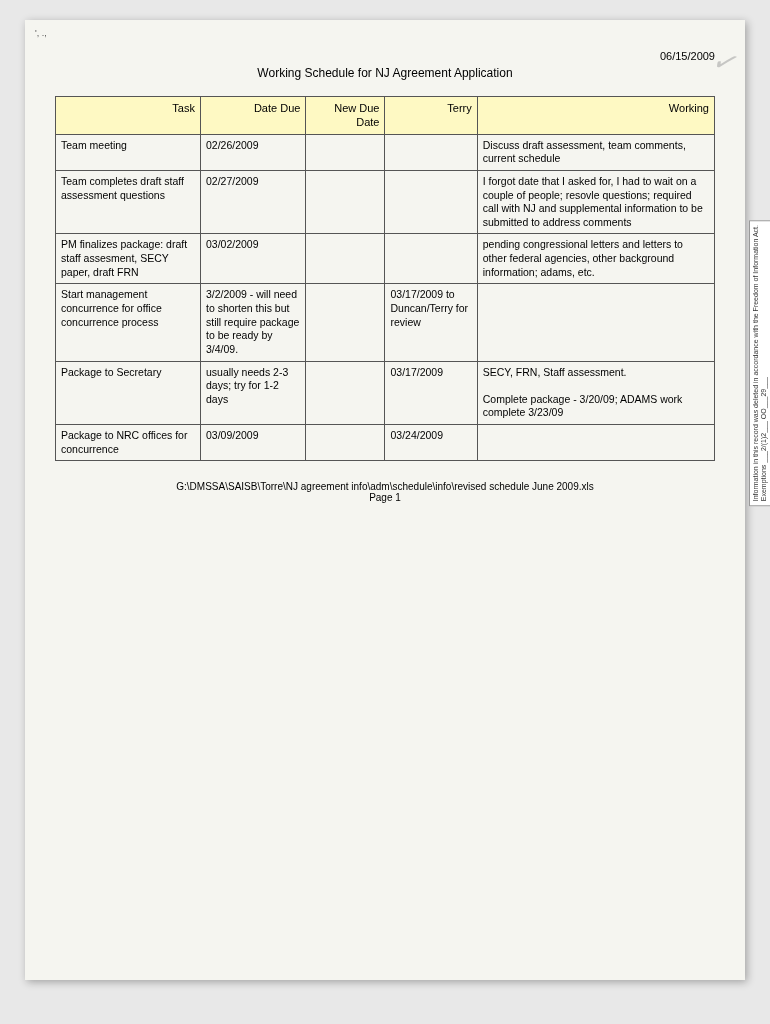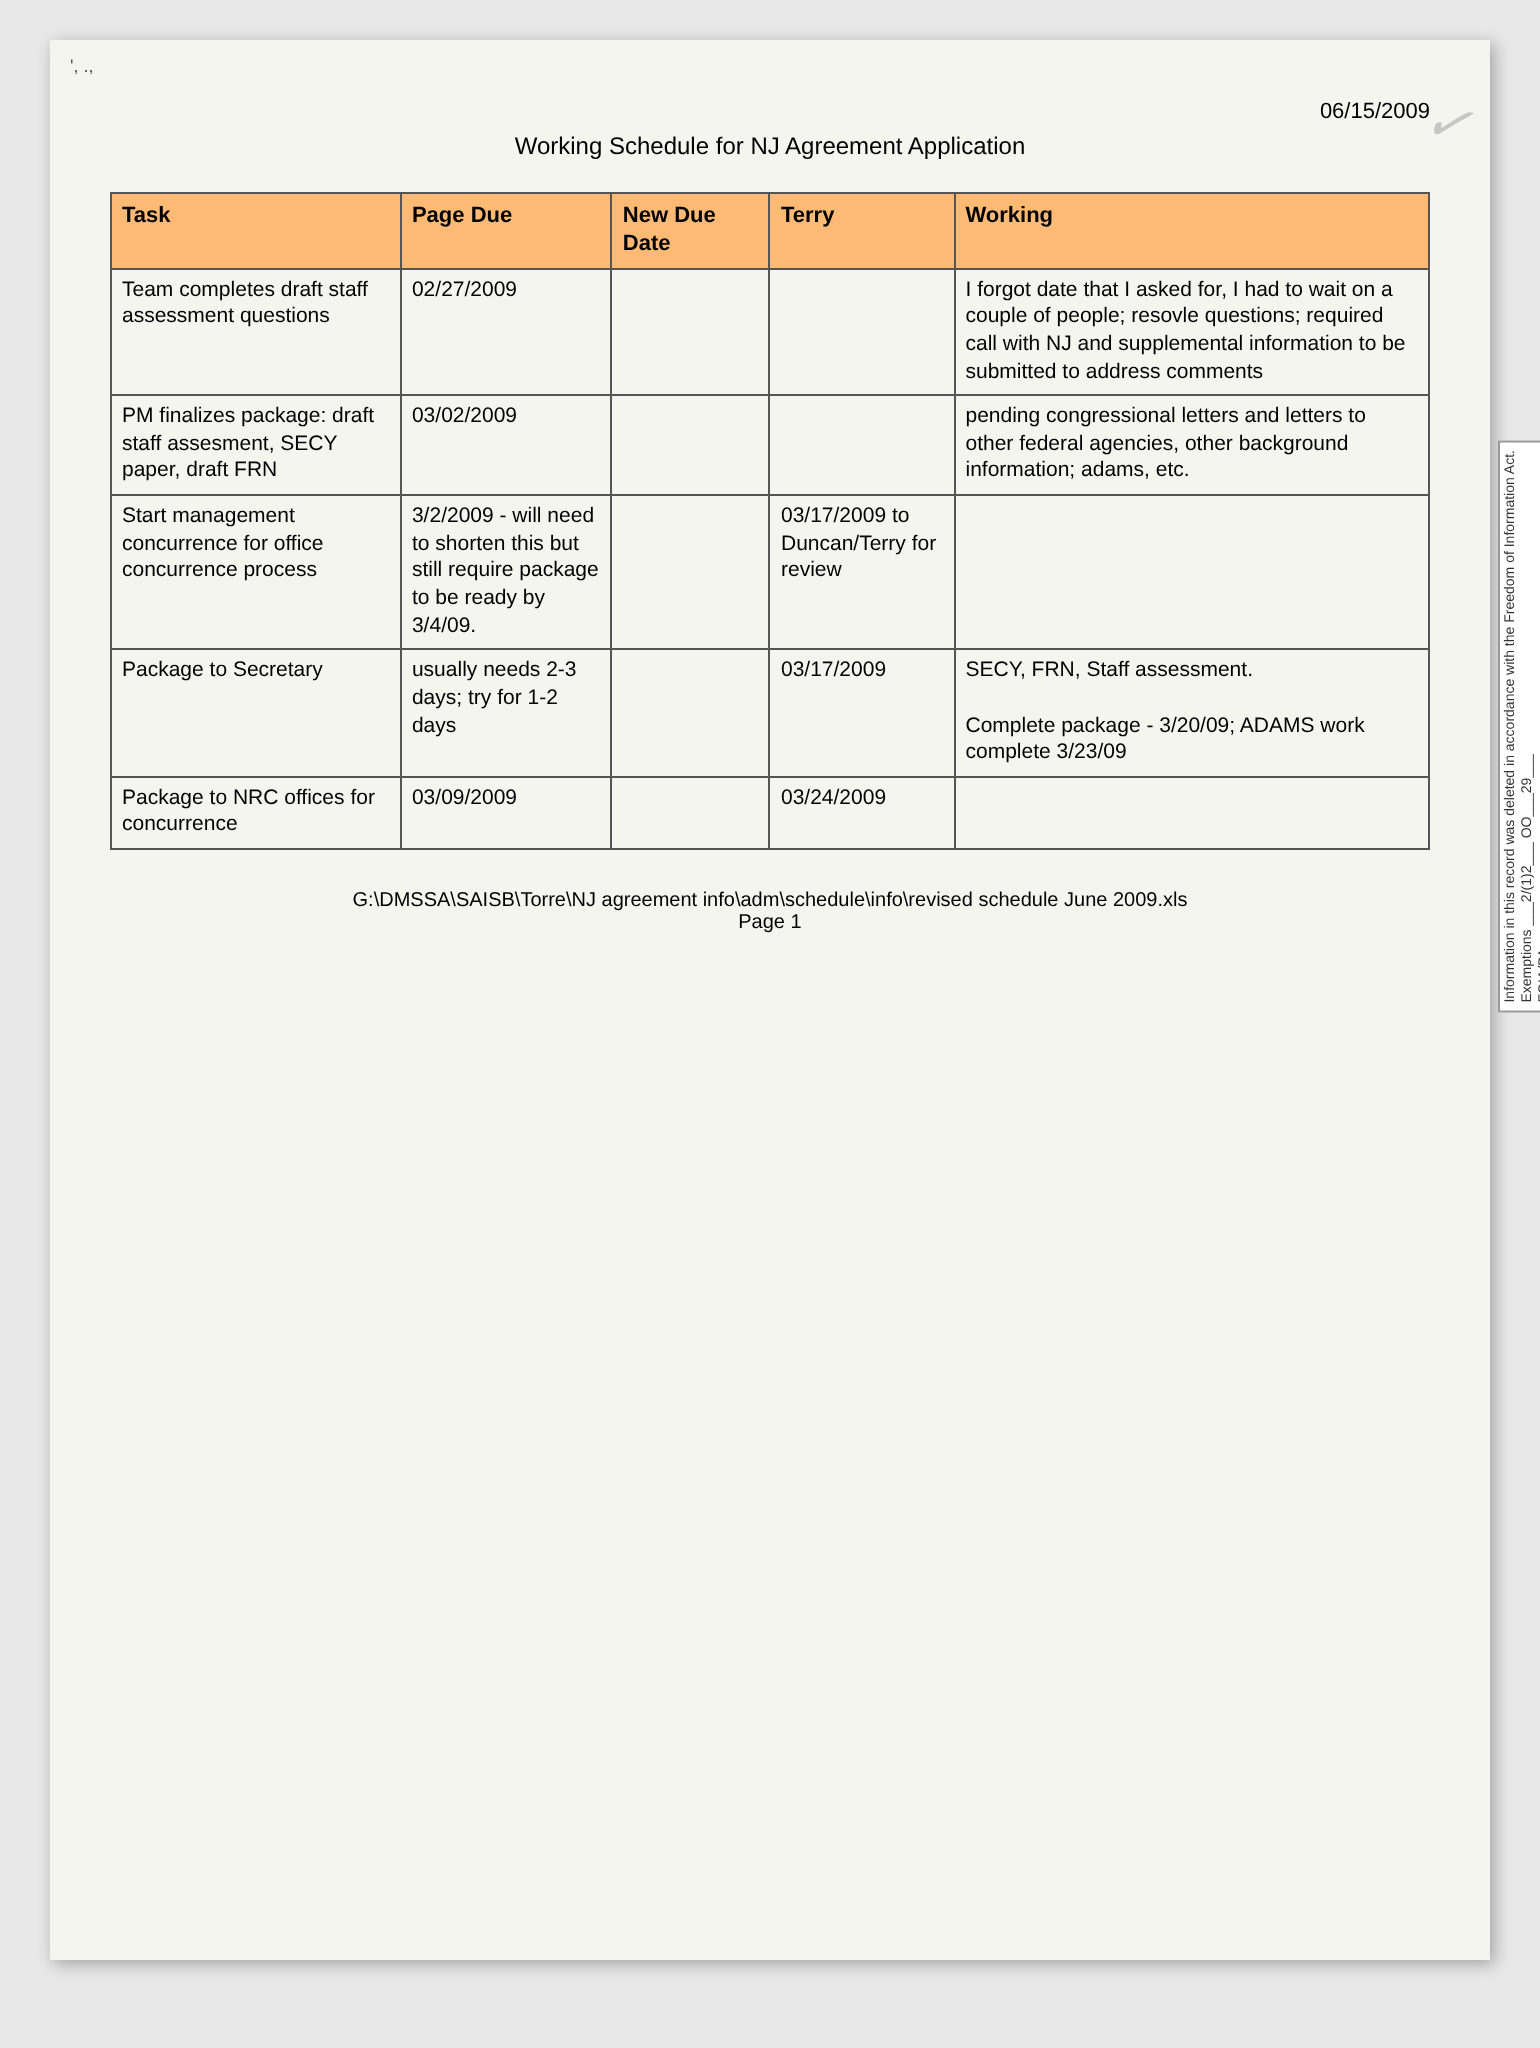--- a/index.html
+++ b/index.html
@@ -45,23 +45,23 @@
       border: 1.5px solid #333;
     }
     th, td {
       border: 1px solid #555;
       padding: 4px 5px;
       vertical-align: top;
       font-size: 10.5px;
       line-height: 1.3;
     }
     th {
-      background: #fdba74;
-      text-align: left;
-      font-weight: bold;
+      background: #fef9c3;
+      text-align: right;
+      font-weight: normal;
       font-size: 11px;
     }
     .col-task { width: 22%; }
     .col-datedue { width: 16%; }
     .col-newdue { width: 12%; }
     .col-status { width: 14%; }
     .col-comments { width: 36%; }
     .footer {
       text-align: center;
       margin-top: 20px;
@@ -117,27 +117,34 @@
   </div>
 
   <div class="header-date">06/15/2009</div>
 
   <div class="watermark-corner">✓</div>
 
   <table>
     <thead>
       <tr>
         <th class="col-task">Task</th>
-        <th class="col-datedue">Page Due</th>
+        <th class="col-datedue">Date Due</th>
         <th class="col-newdue">New Due<br>Date</th>
         <th class="col-status">Terry</th>
         <th class="col-comments">Working</th>
       </tr>
     </thead>
     <tbody id="table-body">
+        <tr>
+          <td>Team meeting</td>
+          <td>02/26/2009</td>
+          <td></td>
+          <td></td>
+          <td>Discuss draft assessment, team comments, current schedule</td>
+        </tr>
         <tr>
           <td>Team completes draft staff assessment questions</td>
           <td>02/27/2009</td>
           <td></td>
           <td></td>
           <td>I forgot date that I asked for, I had to wait on a couple of people; resovle questions; required call with NJ and supplemental information to be submitted to address comments</td>
         </tr>
         <tr>
           <td>PM finalizes package: draft staff assesment, SECY paper, draft FRN</td>
           <td>03/02/2009</td>

